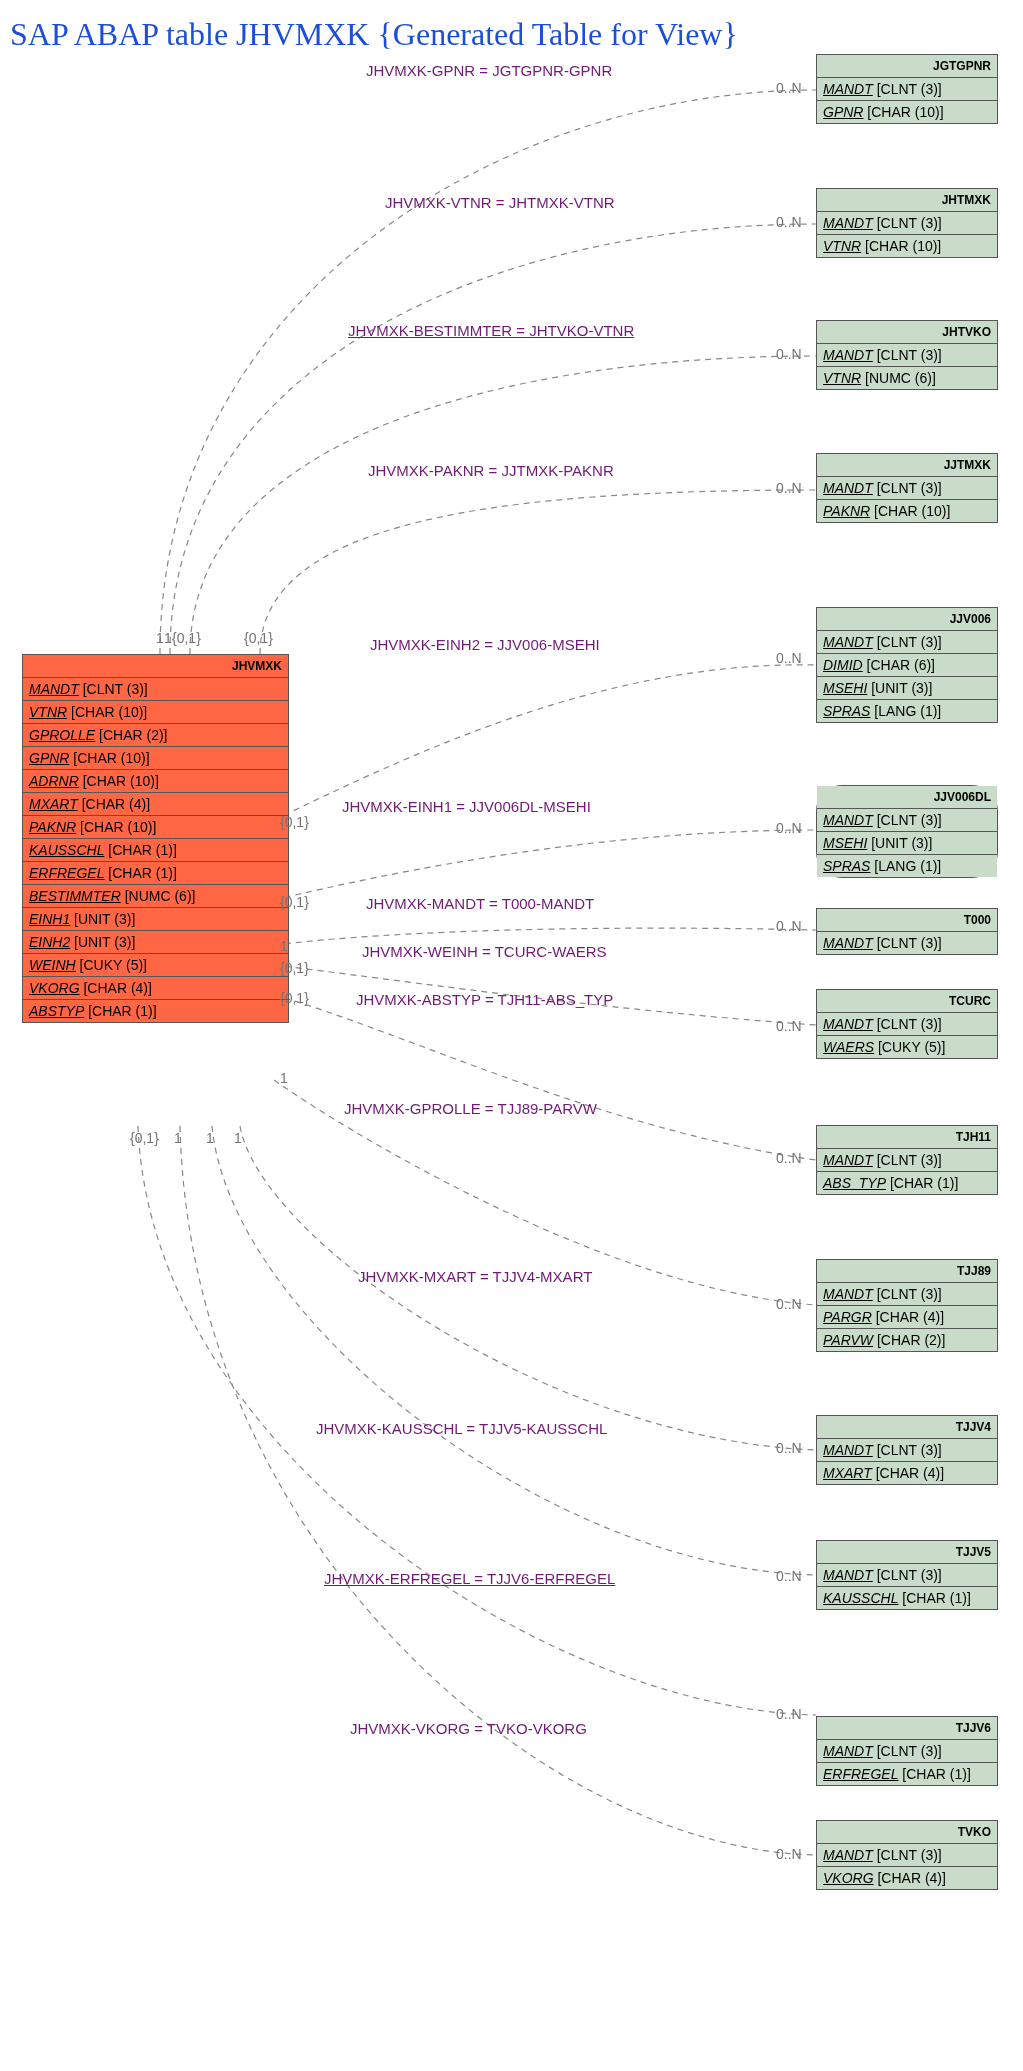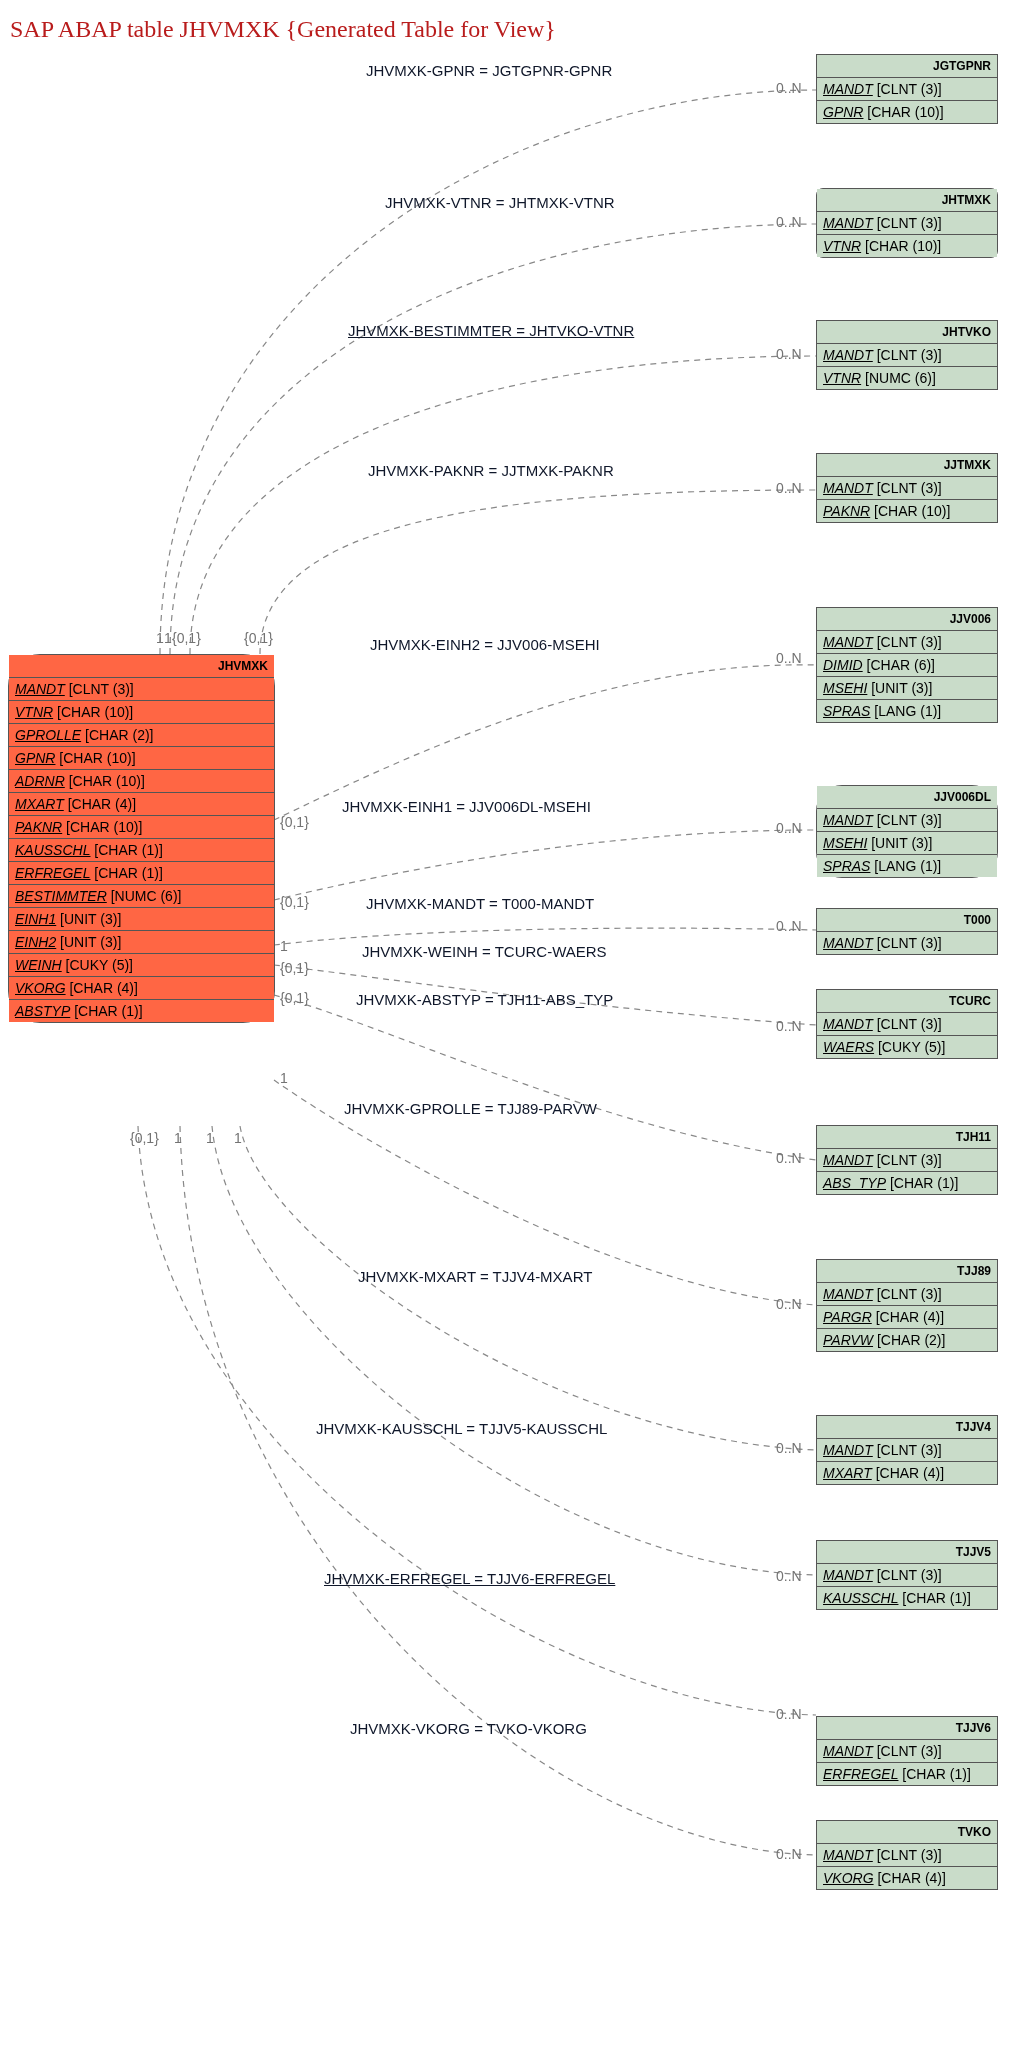--- a/index.html
+++ b/index.html
@@ -8,22 +8,22 @@
     background: #ffffff;
     font-family: Verdana, Geneva, sans-serif;
     width: 1023px;
     height: 2071px;
     position: relative;
     overflow: hidden;
   }
   .title {
     position: absolute;
     font-family: Georgia, serif;
-    font-size: 24px;
-    color: #b91c1c;
+    font-size: 32px;
+    color: #1d4ed8;
   }
   .entity {
     position: absolute;
     border: 1px solid #555;
   }
   .entity.main .hdr { background: #ff6644; }
   .entity.main .fld { background: #ff6644; }
   .entity.rel .hdr { background: #c9dcc9; }
   .entity.rel .fld { background: #c9dcc9; }
   .hdr {
@@ -38,21 +38,21 @@
     padding: 3px 6px;
     border-bottom: 1px solid #555;
     white-space: nowrap;
   }
   .fld:last-child { border-bottom: none; }
   .fld .fname { font-style: italic; text-decoration: underline; }
   .fld .ftype {}
   .rel-label {
     position: absolute;
     font-size: 15px;
-    color: #0f172a;
+    color: #701a75;
     white-space: nowrap;
   }
   .card {
     position: absolute;
     font-size: 14px;
     color: #737373;
     white-space: nowrap;
   }
   svg.lines {
     position: absolute;
@@ -84,21 +84,21 @@
   <path d="M 274 945 C 400 930, 600 925, 816 930"></path>
   <path d="M 274 965 C 400 980, 600 1010, 816 1025"></path>
   <path d="M 274 995 C 400 1030, 600 1130, 816 1160"></path>
   <path d="M 274 1080 C 330 1120, 600 1290, 816 1305"></path>
   <path d="M 240 1126 C 260 1240, 550 1440, 816 1450"></path>
   <path d="M 212 1126 C 230 1320, 550 1570, 816 1575"></path>
   <path d="M 138 1126 C 150 1450, 550 1710, 816 1715"></path>
   <path d="M 180 1126 C 190 1550, 550 1850, 816 1855"></path>
 </svg>
 
-<div class="entity main" id="main-entity" style="left: 8px; top: 654px; width: 265px; border-radius: 32px;">
+<div class="entity main" id="main-entity" style="left: 22px; top: 654px; width: 265px;">
     <div class="hdr">JHVMXK</div>
     <div class="fld"><span class="fname">MANDT</span><span class="ftype"> [CLNT (3)]</span></div>
     <div class="fld"><span class="fname">VTNR</span><span class="ftype"> [CHAR (10)]</span></div>
     <div class="fld"><span class="fname">GPROLLE</span><span class="ftype"> [CHAR (2)]</span></div>
     <div class="fld"><span class="fname">GPNR</span><span class="ftype"> [CHAR (10)]</span></div>
     <div class="fld"><span class="fname">ADRNR</span><span class="ftype"> [CHAR (10)]</span></div>
     <div class="fld"><span class="fname">MXART</span><span class="ftype"> [CHAR (4)]</span></div>
     <div class="fld"><span class="fname">PAKNR</span><span class="ftype"> [CHAR (10)]</span></div>
     <div class="fld"><span class="fname">KAUSSCHL</span><span class="ftype"> [CHAR (1)]</span></div>
     <div class="fld"><span class="fname">ERFREGEL</span><span class="ftype"> [CHAR (1)]</span></div>
@@ -109,21 +109,21 @@
     <div class="fld"><span class="fname">VKORG</span><span class="ftype"> [CHAR (4)]</span></div>
     <div class="fld"><span class="fname">ABSTYP</span><span class="ftype"> [CHAR (1)]</span></div>
   </div>
 
 <div id="related-entities">
     <div class="entity rel" style="left: 816px; top: 54px; min-width: 180px;">
       <div class="hdr">JGTGPNR</div>
       <div class="fld"><span class="fname">MANDT</span><span class="ftype"> [CLNT (3)]</span></div>
       <div class="fld"><span class="fname">GPNR</span><span class="ftype"> [CHAR (10)]</span></div>
     </div>
-    <div class="entity rel" style="left: 816px; top: 188px; min-width: 180px; border-radius: 7px;">
+    <div class="entity rel" style="left: 816px; top: 188px; min-width: 180px;">
       <div class="hdr">JHTMXK</div>
       <div class="fld"><span class="fname">MANDT</span><span class="ftype"> [CLNT (3)]</span></div>
       <div class="fld"><span class="fname">VTNR</span><span class="ftype"> [CHAR (10)]</span></div>
     </div>
     <div class="entity rel" style="left: 816px; top: 320px; min-width: 180px;">
       <div class="hdr">JHTVKO</div>
       <div class="fld"><span class="fname">MANDT</span><span class="ftype"> [CLNT (3)]</span></div>
       <div class="fld"><span class="fname">VTNR</span><span class="ftype"> [NUMC (6)]</span></div>
     </div>
     <div class="entity rel" style="left: 816px; top: 453px; min-width: 180px;">

